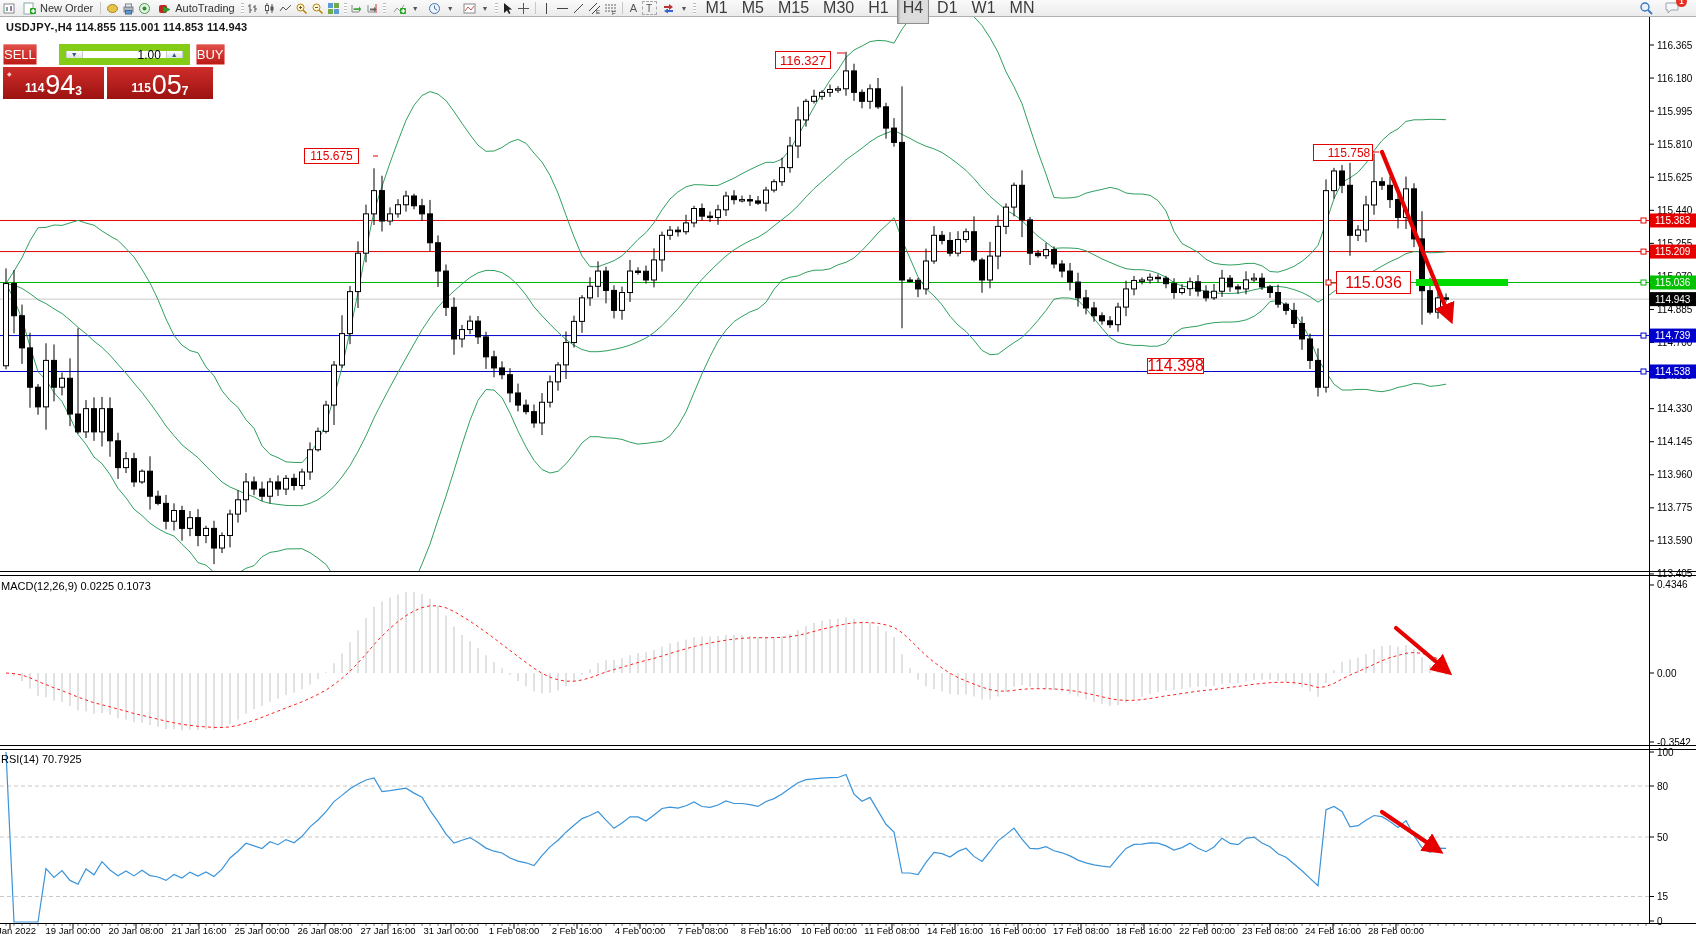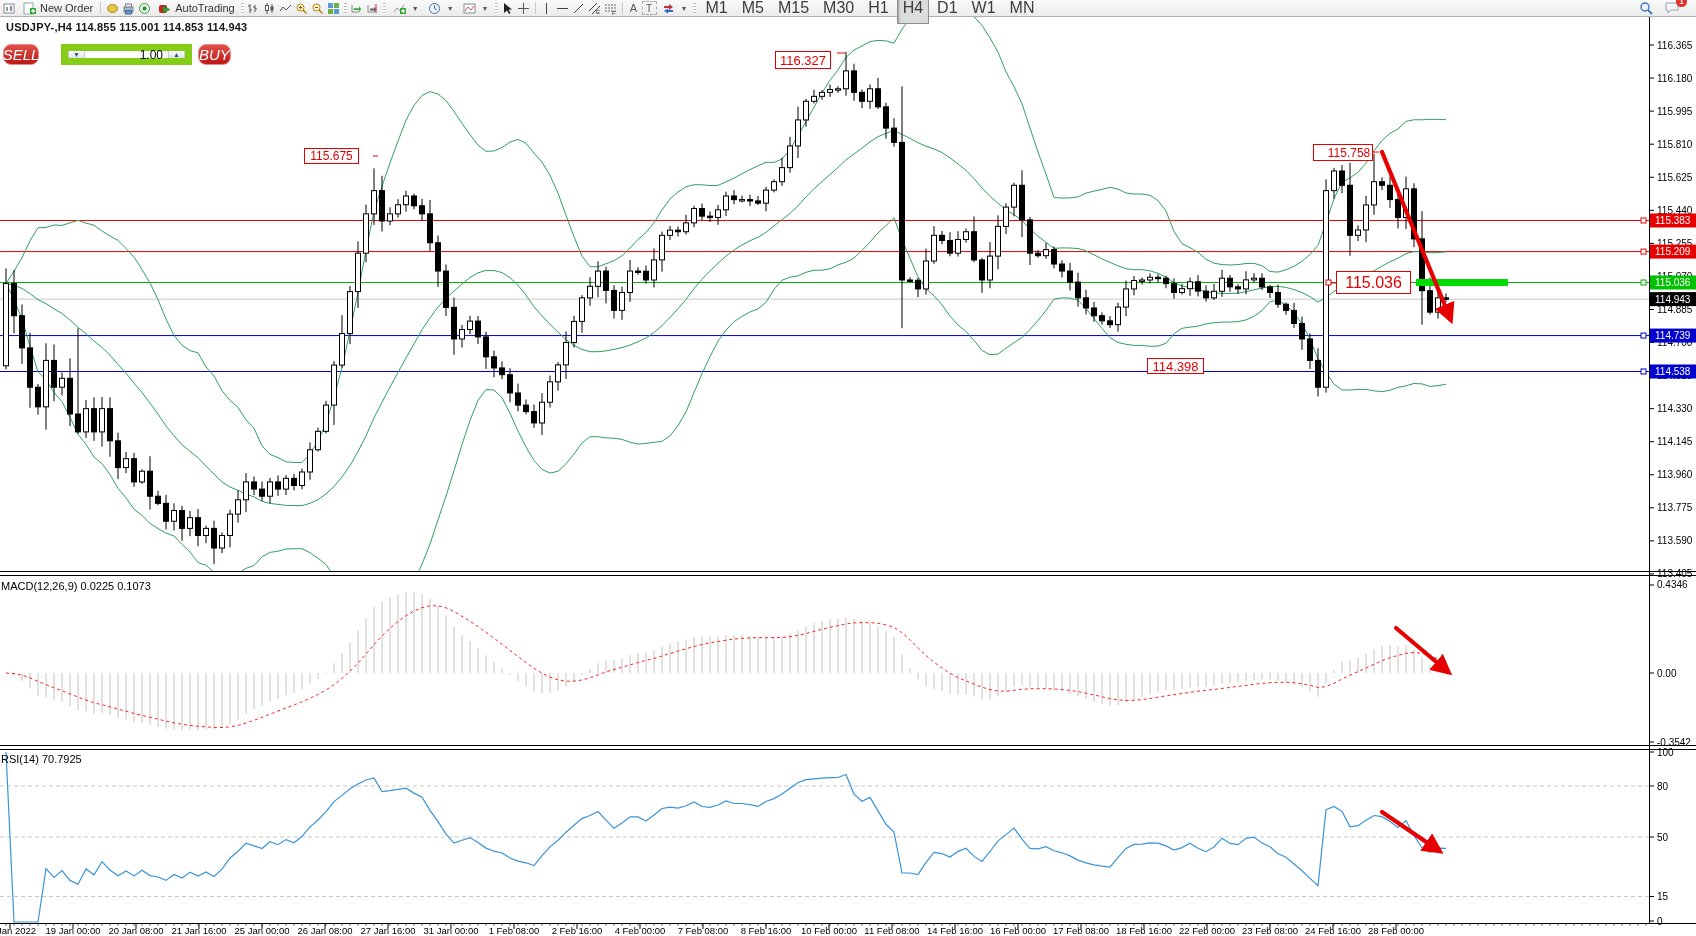--- a/index.html
+++ b/index.html
@@ -17,21 +17,21 @@
   .chatwrap{position:relative;}
   .badge{position:absolute;top:-4px;right:-7px;background:#e33022;color:#fff;border-radius:7px;font-size:8px;min-width:11px;height:11px;display:flex;align-items:center;justify-content:center;font-weight:700;}
   
   #overlay{position:absolute;inset:0;pointer-events:none;z-index:20;}
   .ohlc{position:absolute;left:6px;top:21px;font-size:11px;font-weight:700;color:#151515;letter-spacing:0.2px;}
   .panel-label{position:absolute;font-size:11px;color:#000;}
   .pricetag{position:absolute;border:1px solid #e60000;color:#e60000;background:#fff;display:flex;align-items:center;justify-content:center;box-sizing:border-box;line-height:1;}
   
   .oneclick{position:absolute;left:3px;top:44px;width:210px;z-index:25;}
   .oc-top{display:flex;height:21px;align-items:stretch;}
-  .oc-btn{background:linear-gradient(#e05048,#bb1a15);color:#fff;font-size:15px;display:flex;align-items:center;justify-content:center;border:1px solid #e88;border-radius:8px;box-sizing:border-box;font-style:italic;}
+  .oc-btn{background:linear-gradient(#e05048,#bb1a15);color:#fff;font-size:13px;display:flex;align-items:center;justify-content:center;border:1px solid #e88;border-radius:1px;box-sizing:border-box;}
   .oc-sell{width:36px;}
   .oc-buy{flex:1;margin-left:6px;}
   .oc-vol{display:flex;margin-left:22px;border:7px solid #84cc16;box-sizing:border-box;background:#fff;}
   .oc-spin{width:15px;background:linear-gradient(#fdfdfd,#dde2e8);color:#3a5a86;font-size:7px;display:flex;align-items:center;justify-content:center;border-left:1px solid #c6ccd4;border-right:1px solid #c6ccd4;}
   .oc-field{width:78px;background:#fff;font-size:12px;display:flex;align-items:center;justify-content:flex-end;padding-right:5px;color:#000;}
   .oc-prices{display:flex;height:32px;margin-top:2px;}
   .oc-tile{background:linear-gradient(#cf2d2a,#9c1210);color:#fff;display:flex;align-items:flex-end;justify-content:center;padding-bottom:2px;position:relative;}
   .oc-tile.left{width:101px;margin-right:3px;}
   .oc-tile.right{width:106px;}
   .oc-small{font-size:12px;font-weight:700;margin-right:1px;padding-bottom:3px;line-height:1;}
@@ -1190,29 +1190,42 @@
 
   <div id="overlay">
     <div class="ohlc">USDJPY-,H4  114.855 115.001 114.853 114.943</div>
     <div class="panel-label" style="left:1px;top:580px;">MACD(12,26,9) 0.0225 0.1073</div>
     <div class="panel-label" style="left:1px;top:753px;">RSI(14) 70.7925</div>
     <div id="anno-holder">
         <div class="pricetag" style="left: 775px; top: 51px; width: 56px; height: 18px; font-size: 13px;">116.327</div>
         <div class="pricetag" style="left: 304px; top: 148px; width: 55px; height: 16px; font-size: 12px;">115.675</div>
         <div class="pricetag" style="left: 1313px; top: 144px; width: 60px; height: 17px; font-size: 12px; padding-left: 12px;">115.758</div>
         <div class="pricetag" style="left: 1336px; top: 271px; width: 75px; height: 23px; font-size: 16px;">115.036</div>
-        <div class="pricetag" style="left: 1147px; top: 358px; width: 57px; height: 16px; font-size: 13px;">114.398</div>
+        <div class="pricetag" style="left: 1147px; top: 358px; width: 57px; height: 16px; font-size: 16px;">114.398</div>
       </div>
   </div>
 
   <div class="oneclick">
     <div class="oc-top">
       <div class="oc-btn oc-sell">SELL</div>
       <div class="oc-vol">
         <div class="oc-spin">▼</div>
         <div class="oc-field">1.00</div>
         <div class="oc-spin">▲</div>
       </div>
       <div class="oc-btn oc-buy">BUY</div>
     </div>
+    <div class="oc-prices">
+      <div class="oc-tile left">
+        <span class="oc-diamond">◆</span>
+        <span class="oc-small">114</span>
+        <span class="oc-big">94</span>
+        <span class="oc-sup">3</span>
+      </div>
+      <div class="oc-tile right">
+        <span class="oc-small">115</span>
+        <span class="oc-big">05</span>
+        <span class="oc-sup">7</span>
+      </div>
+    </div>
   </div>
 
 </div>
 
 </body></html>

